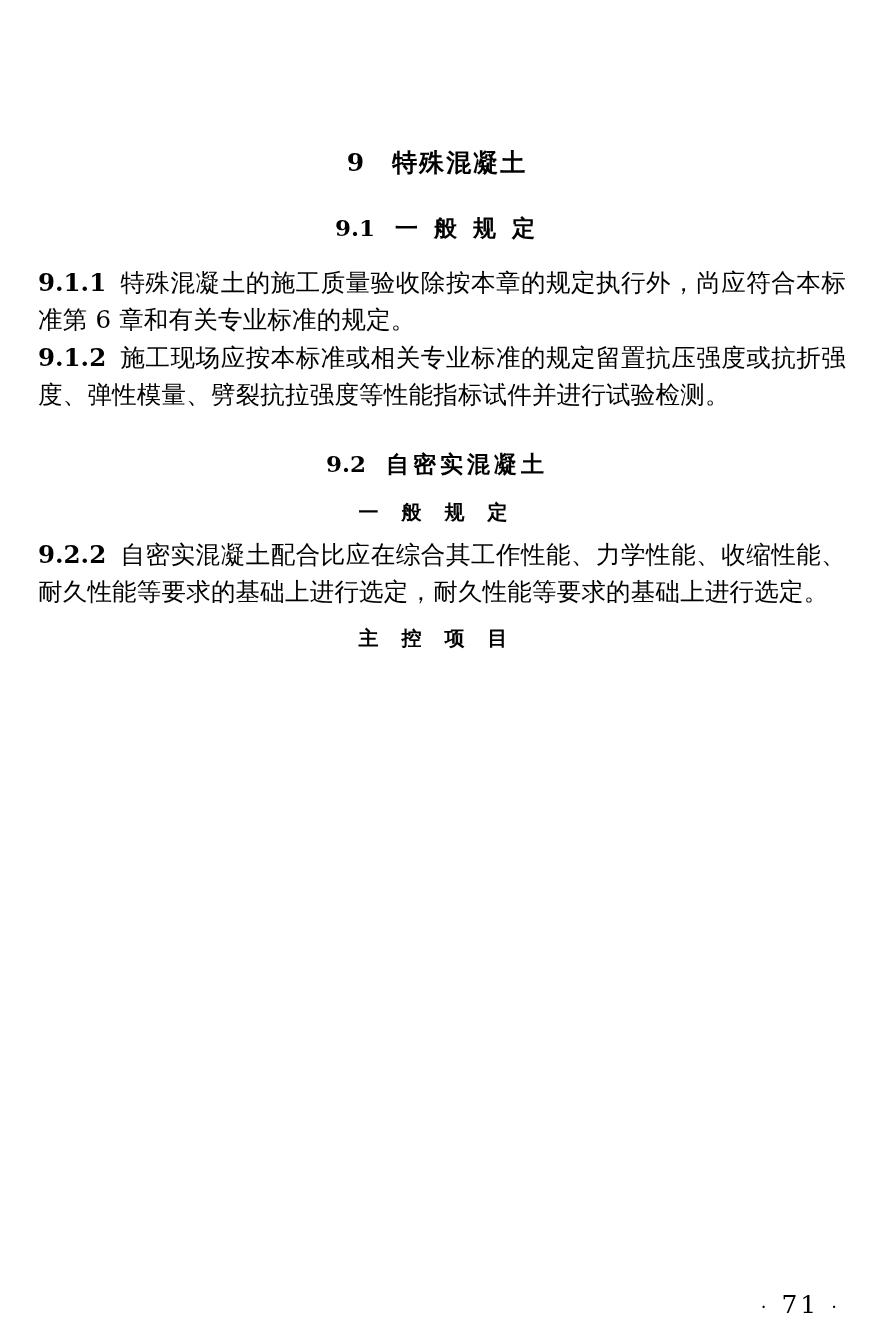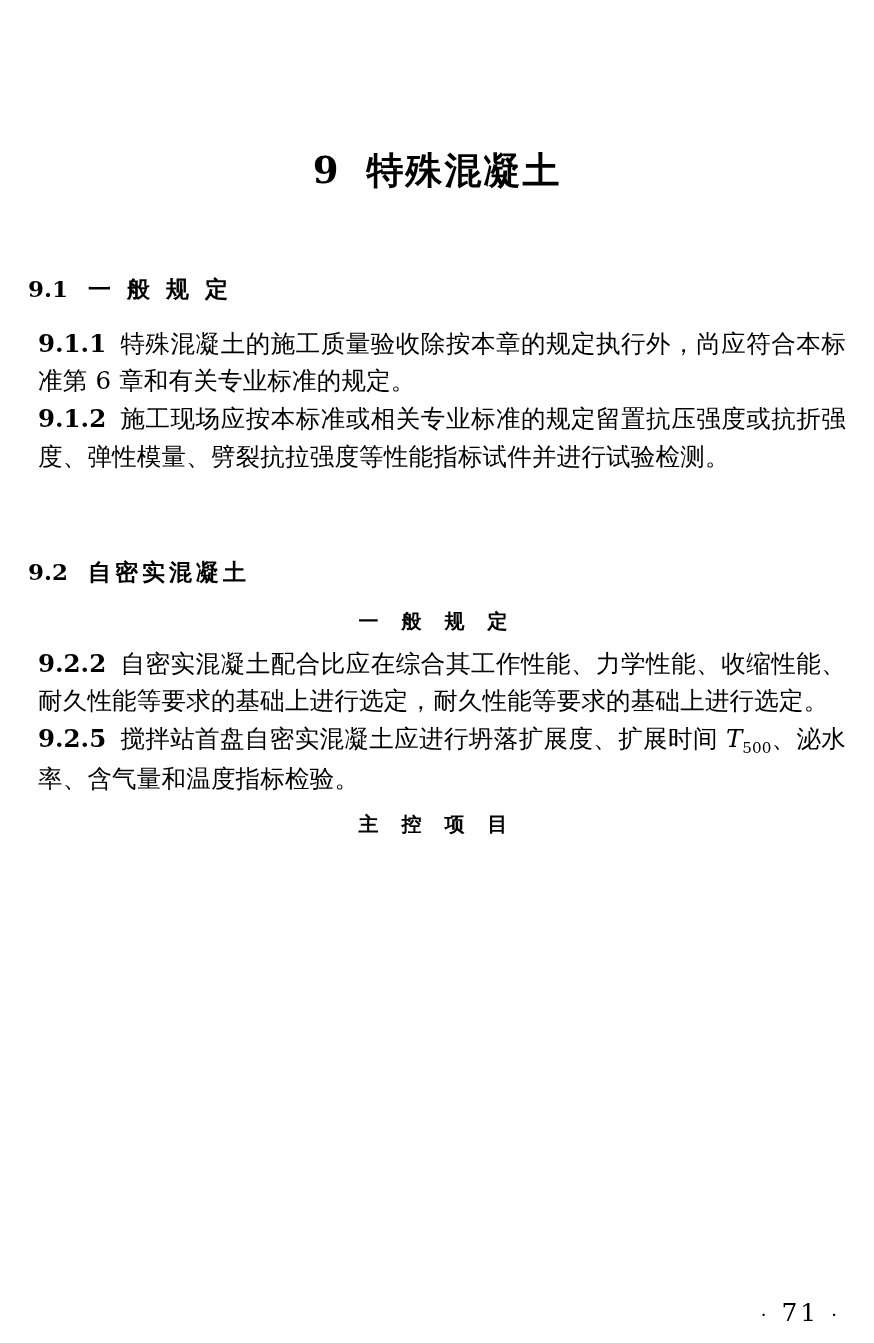--- a/index.html
+++ b/index.html
@@ -13,34 +13,35 @@
     height: 1343px;
     background: #ffffff;
     font-family: "DejaVu Serif", "Liberation Serif", serif;
     color: #000000;
     box-sizing: border-box;
     padding: 0 28px;
     overflow: hidden;
   }
   .chapter-title {
     text-align: center;
-    font-size: 37px;
+    font-size: 25px;
     font-weight: bold;
     letter-spacing: 2px;
     margin-top: 148px;
     margin-bottom: 4px;
     line-height: 1.2;
   }
   .chapter-title .num {
     margin-right: 26px;
   }
   .section-title {
+    text-align: center;
     font-size: 23px;
     font-weight: bold;
-    margin-top: 83px;
+    margin-top: 36px;
     margin-bottom: 22px;
     line-height: 1.2;
   }
   .section-title .num {
     margin-right: 20px;
   }
   .section-title .stext {
     letter-spacing: 4px;
   }
   .sub-head {
@@ -71,21 +72,21 @@
   .ital {
     font-style: italic;
   }
   .sub {
     font-size: 0.62em;
     vertical-align: sub;
   }
   .footer {
     position: absolute;
     right: 34px;
-    bottom: 16px;
+    bottom: 24px;
     font-size: 25px;
     letter-spacing: 3px;
   }
   .footer .dot {
     font-size: 18px;
     vertical-align: middle;
   }
   .footer .pnum {
     margin: 0 12px;
   }
@@ -117,23 +118,20 @@
 
   <div class="sub-head">一 般 规 定</div>
 
 
   <p class="para">
     <span class="label">9.2.2</span><span class="body">自密实混凝土配合比应在综合其工作性能、力学性能、收缩性能、耐久性能等要求的基础上进行选定，耐久性能等要求的基础上进行选定。</span>
   </p>
 
 
 
-  <p class="para">
-    <span class="label">9.2.5</span><span class="body">搅拌站首盘自密实混凝土应进行坍落扩展度、扩展时间 </span><span class="ital">T</span><span class="sub">500</span><span class="body">、泌水率、含气量和温度指标检验。</span>
-  </p>
 
   <div class="sub-head">主 控 项 目</div>
 
 
   <div class="footer">
     <span class="dot">·</span><span class="pnum">71</span><span class="dot">·</span>
   </div>
 
 </div>
 

